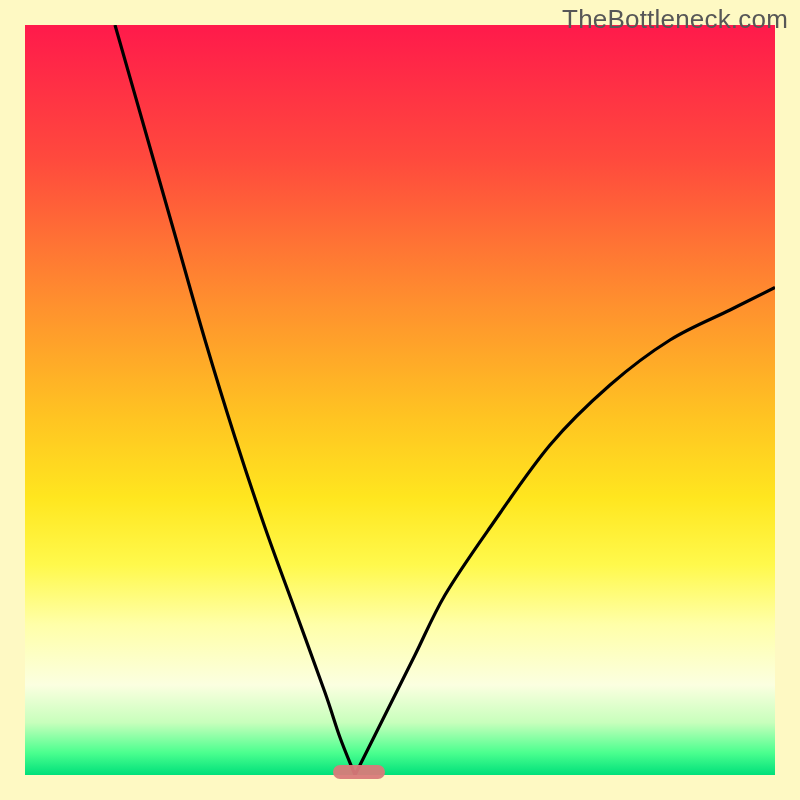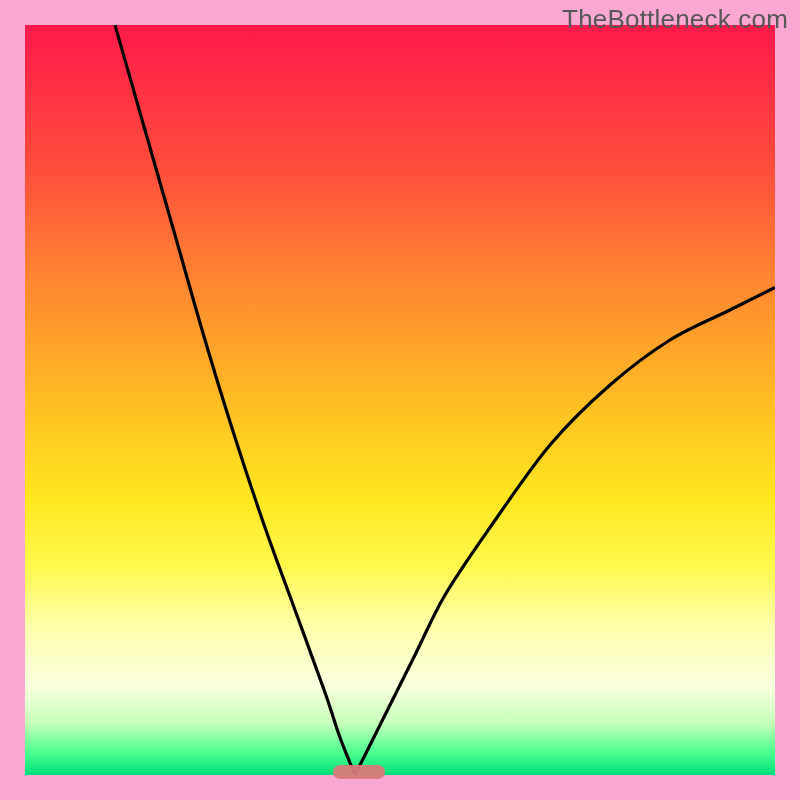--- a/index.html
+++ b/index.html
@@ -8,21 +8,21 @@
     width: 800px;
     height: 800px;
     background: #000;
     font-family: Arial, Helvetica, sans-serif;
     overflow: hidden;
   }
   .frame {
     position: relative;
     width: 800px;
     height: 800px;
-    background: #f9a8d4;
+    background: #fef9c3;
   }
   .plot-area {
     position: absolute;
     left: 25px;
     top: 25px;
     width: 750px;
     height: 750px;
   }
   .gradient-bg {
     position: absolute;

